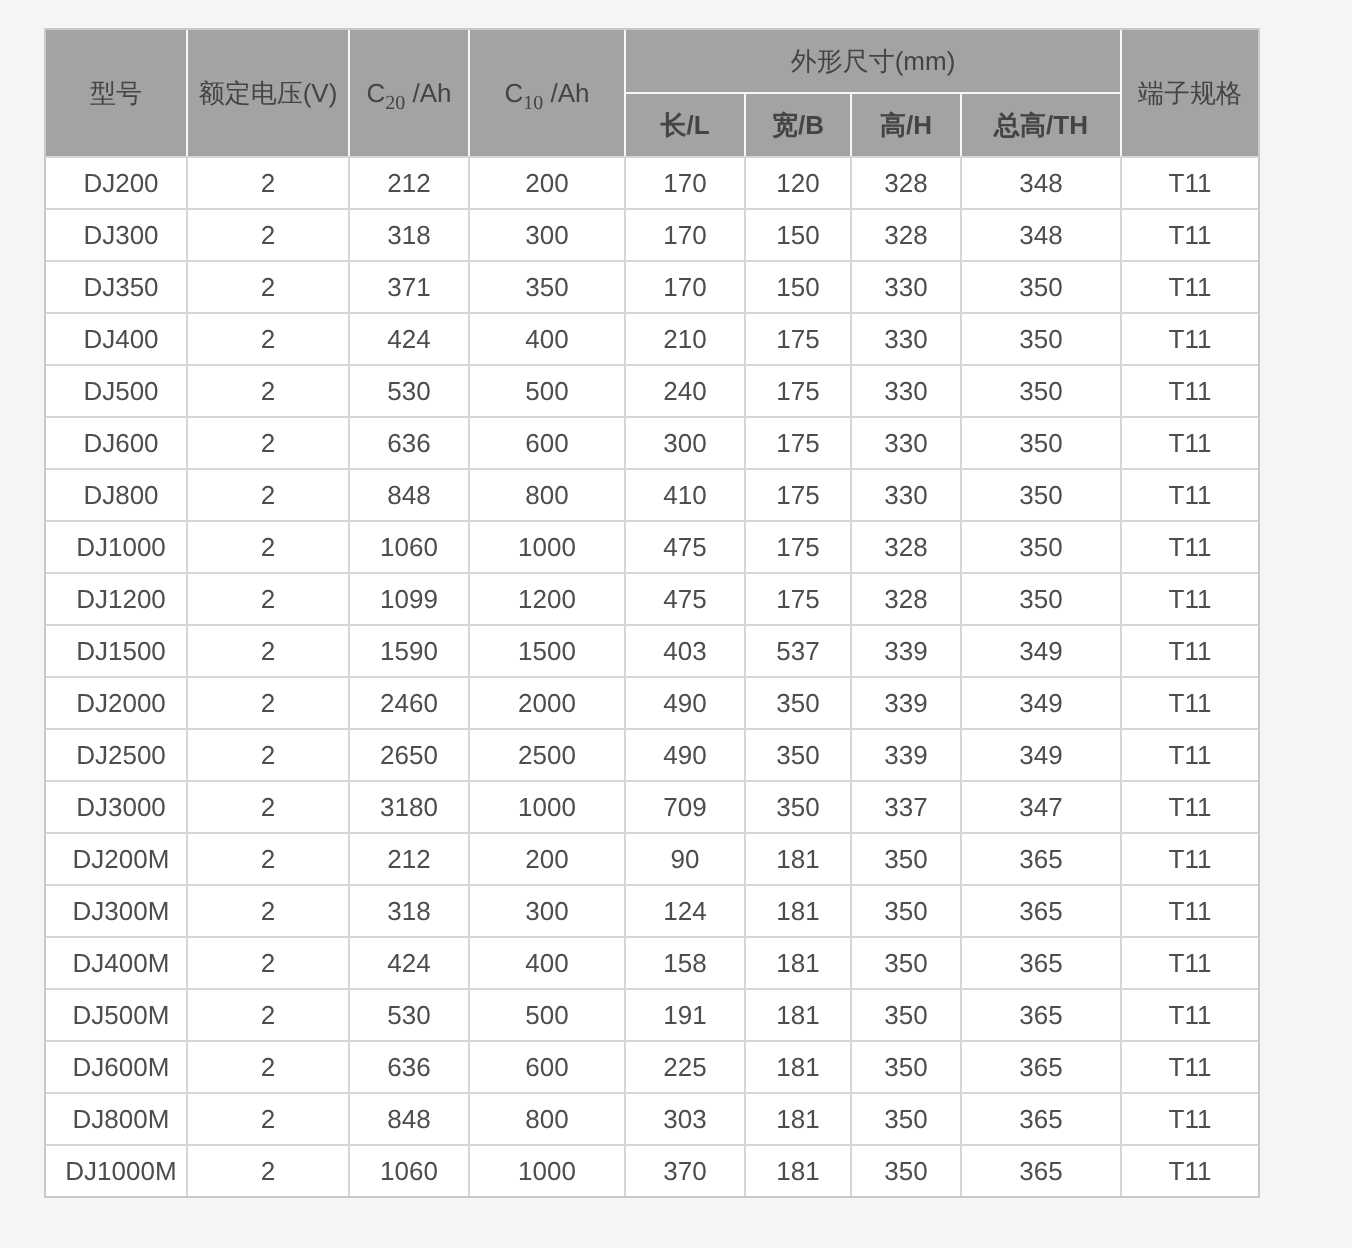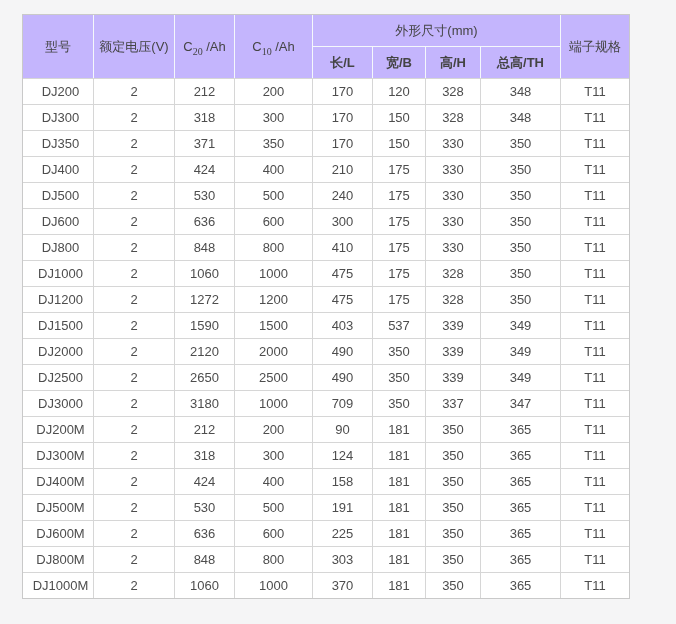--- a/index.html
+++ b/index.html
@@ -22,21 +22,21 @@
   }
   table.spec-table {
     border-collapse: separate;
     border-spacing: 0;
     table-layout: fixed;
     width: 606px;
     background: #ffffff;
     border: 1px solid #c9c9c9;
   }
   thead th {
-    background: #c4b5fd;
+    background: #a3a3a3;
     font-weight: normal;
     color: #444444;
     text-align: center;
     vertical-align: middle;
     padding: 0 2px;
     border-right: 1px solid #f4f8fb;
     border-bottom: none;
   }
   thead tr.head-row-1 th { height: 32px; }
   thead tr.head-row-1 th.group-head { border-bottom: 1px solid #f4f8fb; height: 31px; }
@@ -183,21 +183,21 @@
           <td>1000</td>
           <td>475</td>
           <td>175</td>
           <td>328</td>
           <td>350</td>
           <td>T11</td>
         </tr>
         <tr>
           <td class="model-cell">DJ1200</td>
           <td>2</td>
-          <td>1272</td>
+          <td>1099</td>
           <td>1200</td>
           <td>475</td>
           <td>175</td>
           <td>328</td>
           <td>350</td>
           <td>T11</td>
         </tr>
         <tr>
           <td class="model-cell">DJ1500</td>
           <td>2</td>
@@ -205,21 +205,21 @@
           <td>1500</td>
           <td>403</td>
           <td>537</td>
           <td>339</td>
           <td>349</td>
           <td>T11</td>
         </tr>
         <tr>
           <td class="model-cell">DJ2000</td>
           <td>2</td>
-          <td>2120</td>
+          <td>2460</td>
           <td>2000</td>
           <td>490</td>
           <td>350</td>
           <td>339</td>
           <td>349</td>
           <td>T11</td>
         </tr>
         <tr>
           <td class="model-cell">DJ2500</td>
           <td>2</td>

